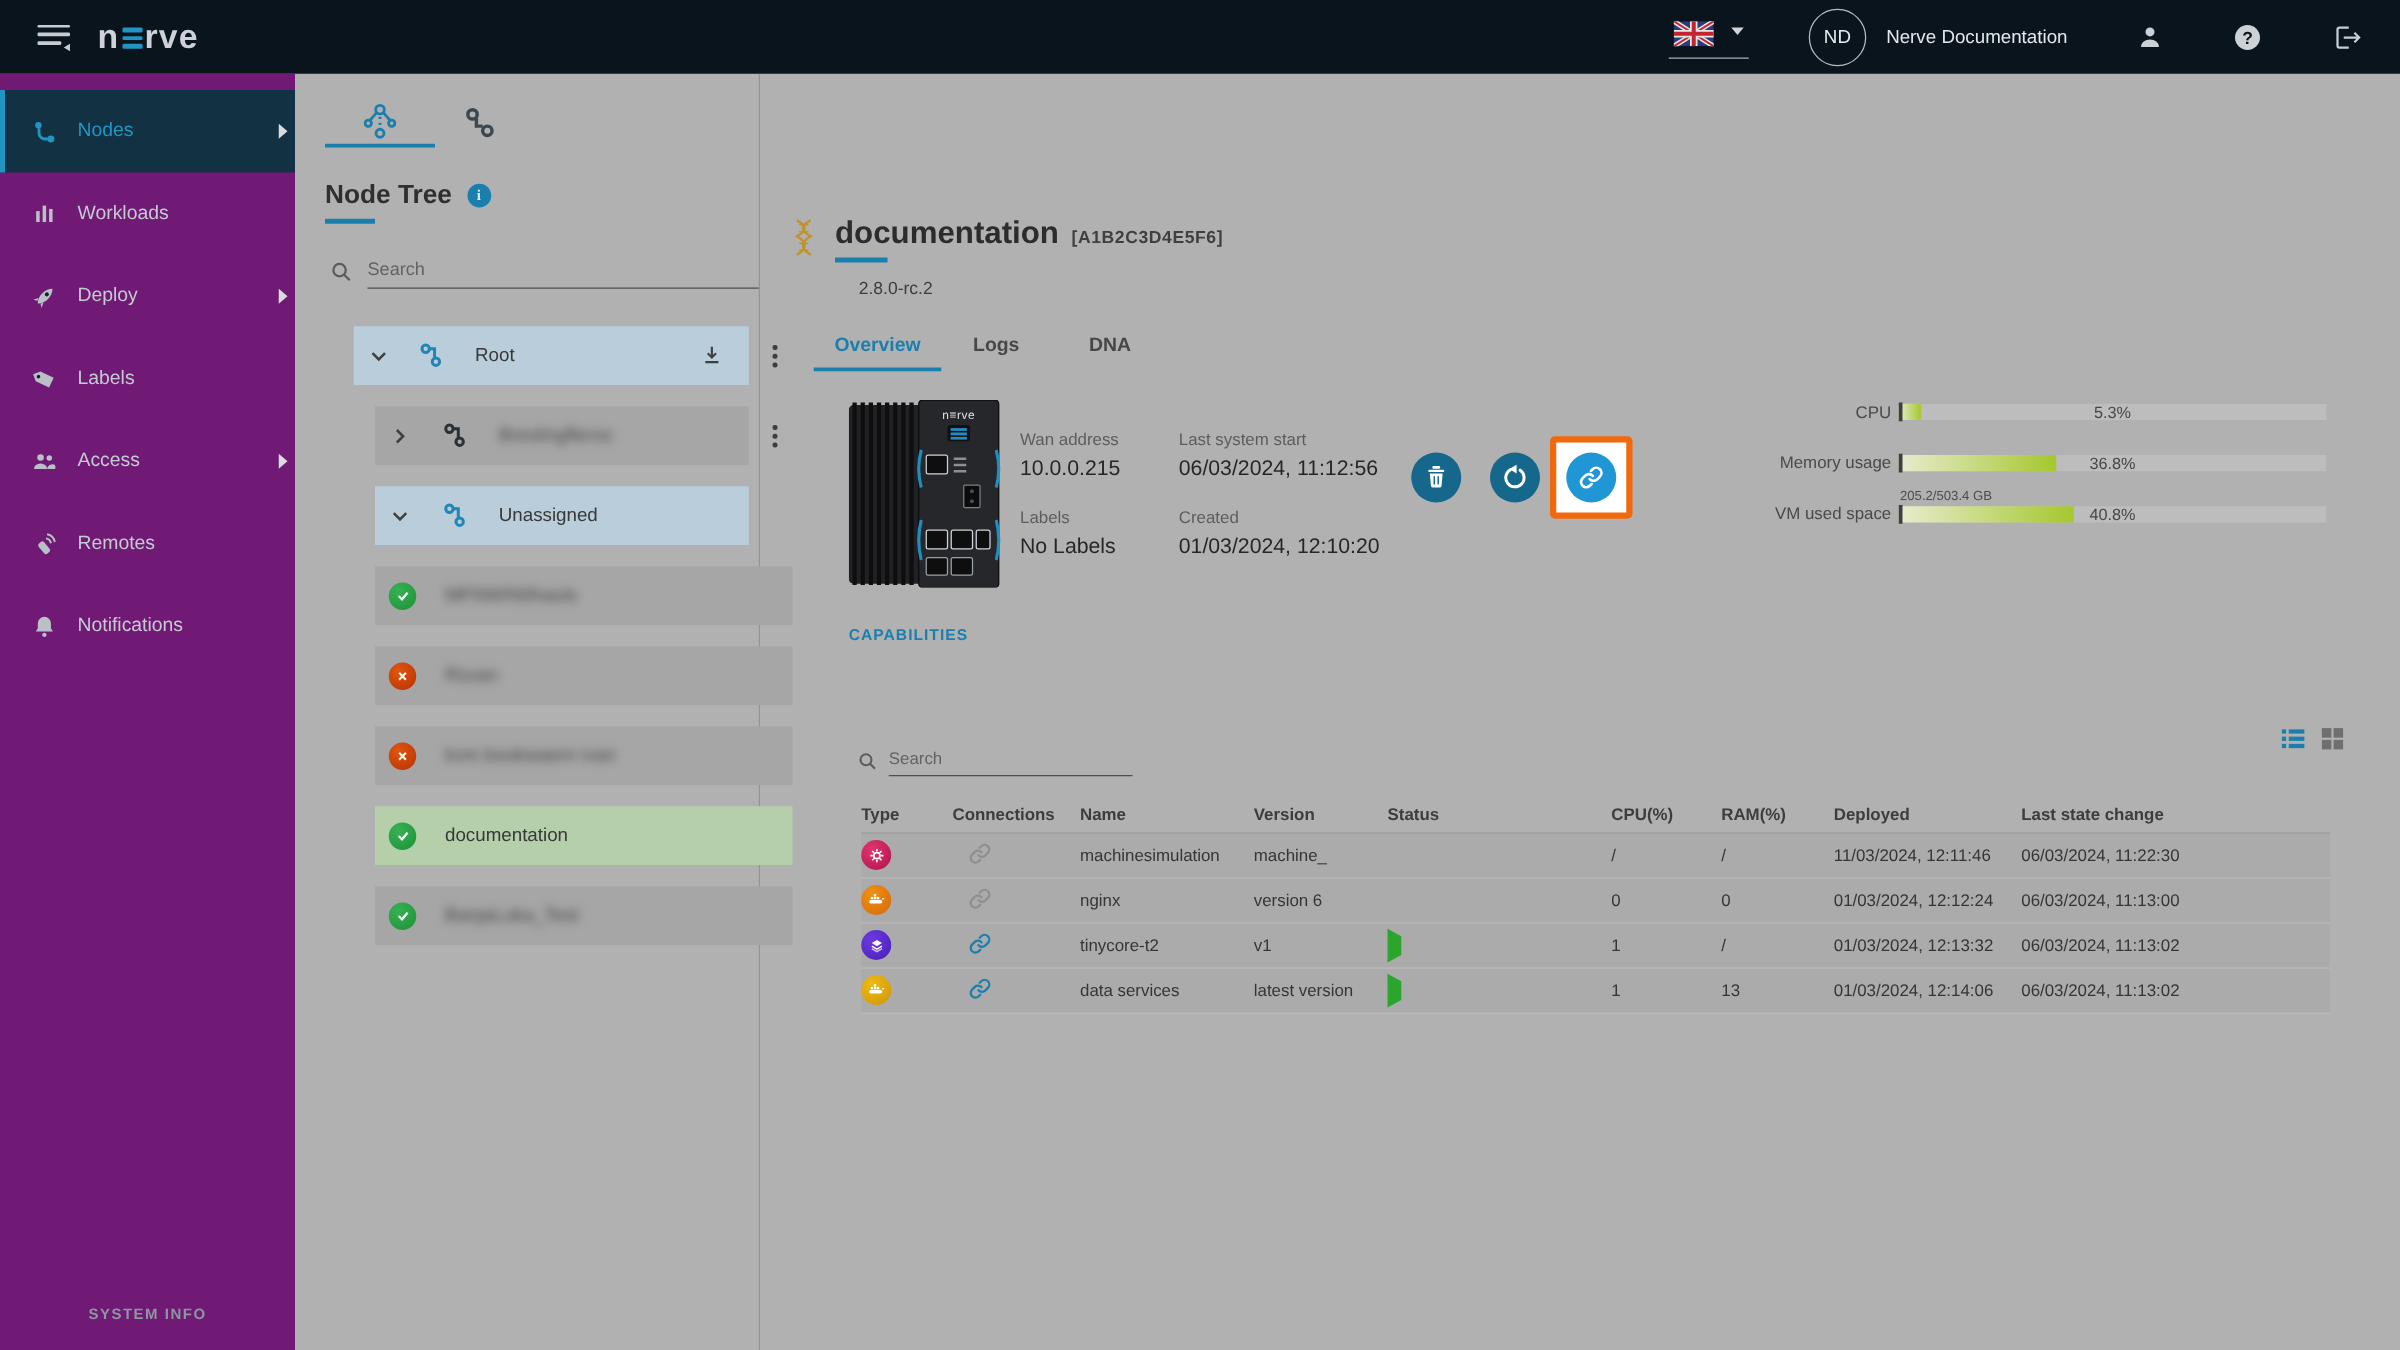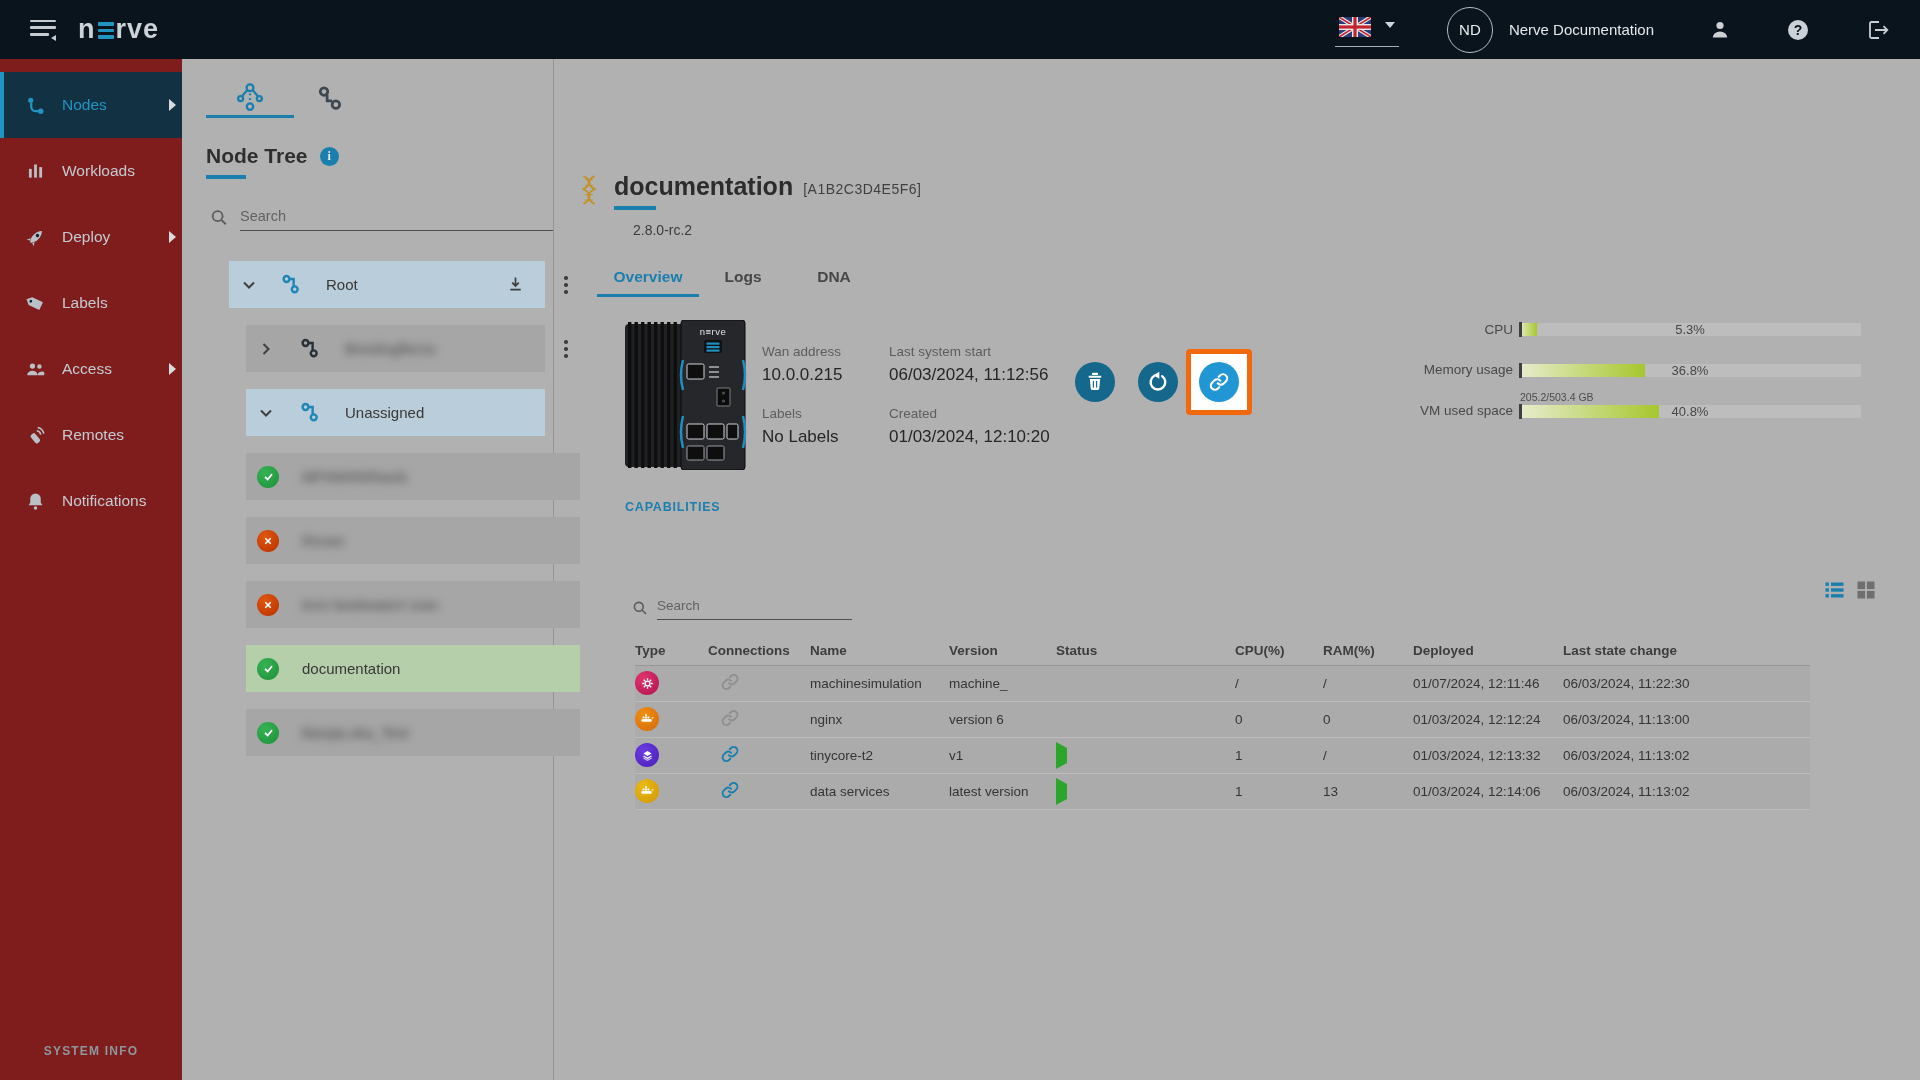--- a/index.html
+++ b/index.html
@@ -19,21 +19,21 @@
   .topbar-right { margin-left:auto; display:flex; align-items:center; }
   .lang { display:flex; align-items:flex-start; gap:14px; padding:4px 4px 9px 4px; border-bottom:1px solid #a9afb4; cursor:pointer; }
   .caret-down { width:0; height:0; border-left:5.5px solid transparent; border-right:5.5px solid transparent; border-top:6px solid #cfd4d8; margin-top:5px; }
   .avatar { width:46px; height:46px; border:1.6px solid #b6bcc1; border-radius:50%; display:flex; align-items:center; justify-content:center;
       color:#e9edef; font-size:15px; margin-left:48px; cursor:pointer; }
   .username { color:#e4e8ea; font-size:15px; margin-left:16px; }
   .tb-icon { margin-left:54px; cursor:pointer; display:flex; align-items:center; }
 
   
   .app { display:flex; height:1021px; }
-  .sidebar { width:182px; background:#7f1d1d; position:relative; flex-shrink:0; padding-top:13px; }
+  .sidebar { width:236px; background:#701a75; position:relative; flex-shrink:0; padding-top:13px; }
   .content { flex:1; display:flex; }
 
   
   .side-item { height:66px; display:flex; align-items:center; padding-left:25px; cursor:pointer; position:relative;
       color:#c3cbd1; font-size:15.5px; }
   .side-item .s-icon { width:21px; height:21px; margin-right:16px; display:flex; align-items:center; justify-content:center; }
   .side-item.active { background:#123243; border-left:4px solid #2095c2; padding-left:21px; color:#2095c2; }
   .side-arrow { position:absolute; right:6px; width:0; height:0;
       border-top:6px solid transparent; border-bottom:6px solid transparent; border-left:7px solid #d8dcdf; }
   .system-info { position:absolute; bottom:22px; width:100%; text-align:center; color:#8d979e; font-size:12px; font-weight:bold; letter-spacing:1.2px; }
@@ -74,21 +74,21 @@
   .st-ok { background:radial-gradient(circle at 35% 30%, #35b254, #1f9038); }
   .st-err { background:radial-gradient(circle at 35% 30%, #e05510, #b83200); }
 
   
   .detail-pane { flex:1; padding-left:23px; }
   .node-header { display:flex; align-items:flex-start; margin-top:114px; }
   .dna-badge { margin-top:2px; }
   .name-wrap { margin-left:13px; }
   .node-name { font-size:25px; font-weight:bold; color:#2c2c2c; line-height:1.1; }
   .name-underline { width:42px; height:4px; background:#1b7fae; margin-top:5px; }
-  .node-serial { font-size:14px; color:#3f3f3f; margin:8px 0 0 10px; letter-spacing:.5px; }
+  .node-serial { font-size:14px; color:#3f3f3f; margin:8px 0 0 10px; letter-spacing:.5px;font-weight:bold; }
   .node-version { font-size:14px; color:#3c3c3c; margin:12px 0 0 56px; }
   .node-tabs { display:flex; margin:30px 12px 0 20px; }
   .ntab { height:29px; display:flex; align-items:flex-start; justify-content:center; font-size:15.5px; font-weight:600; color:#474747; cursor:pointer; }
   .ntab.t1 { width:102px; } .ntab.t2 { width:88px; } .ntab.t3 { width:94px; }
   .ntab.active { color:#1b7fae; border-bottom:3.5px solid #1b7fae; font-weight:bold; }
 
   .overview-row { display:flex; align-items:flex-start; margin-top:23px; }
   .device-col { width:122px; margin-left:48px; flex-shrink:0; }
   .capabilities { margin-top:26px; font-size:12.5px; font-weight:bold; color:#1b7fae; letter-spacing:.8px; cursor:pointer; white-space:nowrap; }
   .info-grid { display:grid; grid-template-columns:112px 170px; column-gap:15px; row-gap:21px; margin-left:15px; margin-top:24px; }
@@ -610,21 +610,21 @@
                   <path d="M10.6 13.4a4.5 4.5 0 0 0 6.4.4l2.6-2.6a4.5 4.5 0 1 0-6.4-6.4L11.7 6.3"></path>
                   <path d="M13.4 10.6a4.5 4.5 0 0 0-6.4-.4l-2.6 2.6a4.5 4.5 0 1 0 6.4 6.4l1.5-1.5"></path>
                 </svg>
           </span>
             </div>
           <div>machinesimulation</div>
           <div>machine_</div>
           <div><span class="stop-sq"></span></div>
           <div>/</div>
           <div>/</div>
-          <div>01/07/2024, 12:11:46</div>
+          <div>11/03/2024, 12:11:46</div>
           <div>06/03/2024, 11:22:30</div>
         </div>
 
         <div class="wl-row wl-data">
           <div>
               <span class="type-badge tb-docker">
             <svg width="14" height="14" viewBox="0 0 16 16" fill="#fff">
                   <rect x="1.5" y="8" width="12" height="3.2" rx="1.6"></rect>
                   <rect x="3" y="5.2" width="2.2" height="2.2"></rect>
                   <rect x="5.8" y="5.2" width="2.2" height="2.2"></rect>

